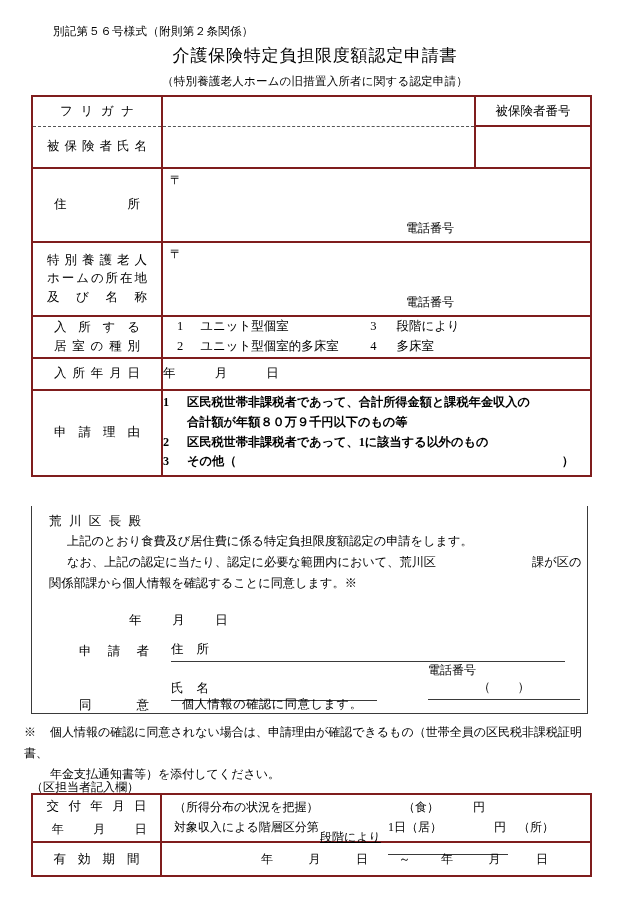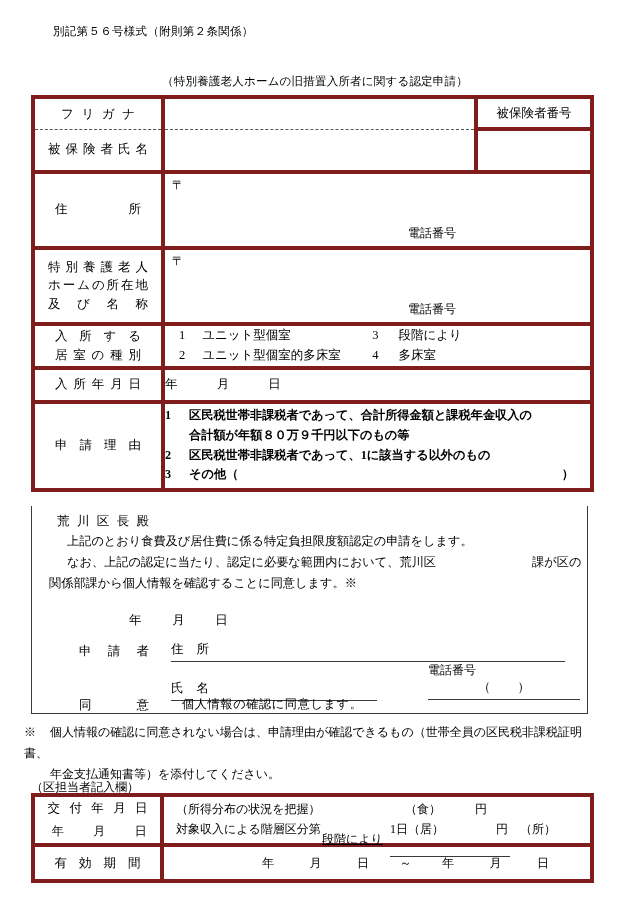--- a/index.html
+++ b/index.html
@@ -55,21 +55,21 @@
   }
 
   
   .tbl {
     position: absolute;
     border-collapse: collapse;
     table-layout: fixed;
     font-size: 12px;
   }
   .tbl td {
-    border: 4px solid #7f1d1d;
+    border: 2px solid #7f1d1d;
     padding: 0;
     vertical-align: middle;
     position: relative;
   }
 
   
   #main-table {
     left: 31px;
     top: 95px;
     width: 559px;
@@ -140,21 +140,21 @@
     left: 31px;
     top: 506px;
     width: 557px;
     height: 208px;
     border: 1px solid #3a3a3a;
     border-top: none;
     box-sizing: border-box;
   }
   .decl-to {
     position: absolute;
-    left: 25px;
+    left: 17px;
     top: 6px;
     font-size: 12.5px;
   }
   .decl-to .spread { width: 92px; display: inline-block; }
   .decl-p1 {
     position: absolute;
     left: 35px;
     top: 27px;
     font-size: 12.2px;
     white-space: nowrap;
@@ -300,20 +300,21 @@
   .valid-row .g { display: inline-block; width: 44px; }
   .valid-row .tilde { display: inline-block; width: 34px; }
   .valid-row .pre { display: inline-block; width: 54px; }
 </style>
 </head>
 <body>
 
 <div class="page">
 
   <div class="form-no">別記第５６号様式（附則第２条関係）</div>
+  <div class="doc-title">介護保険特定負担限度額認定申請書</div>
   <div class="doc-subtitle">（特別養護老人ホームの旧措置入所者に関する認定申請）</div>
 
   <table class="tbl" id="main-table">
     <colgroup>
       <col style="width:130px">
       <col style="width:313px">
       <col style="width:116px">
     </colgroup>
     <tbody>
 

